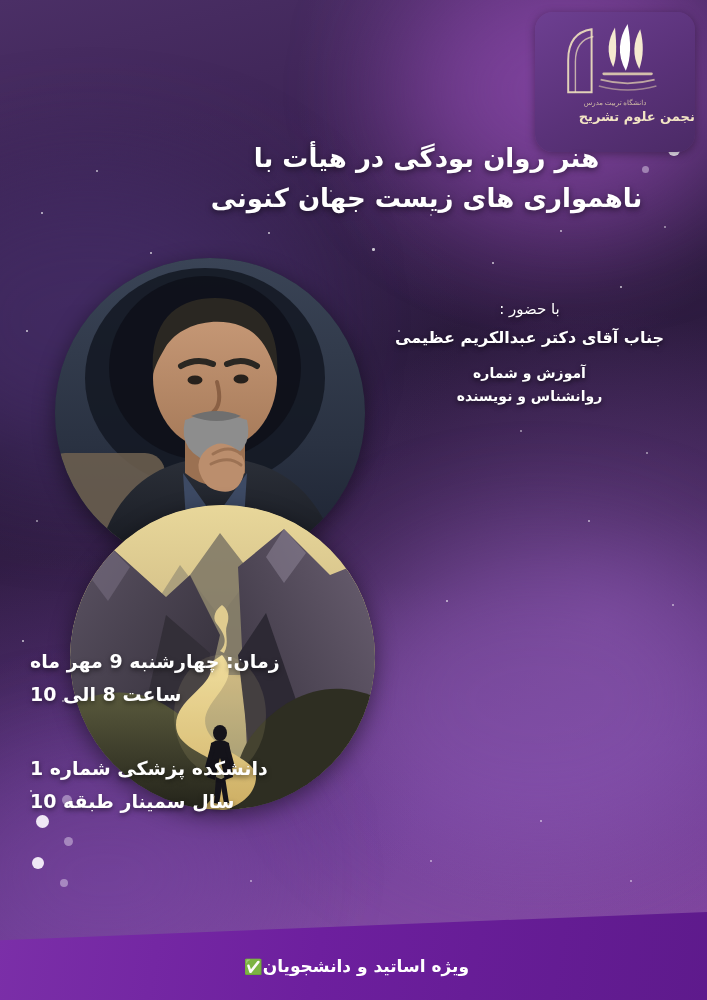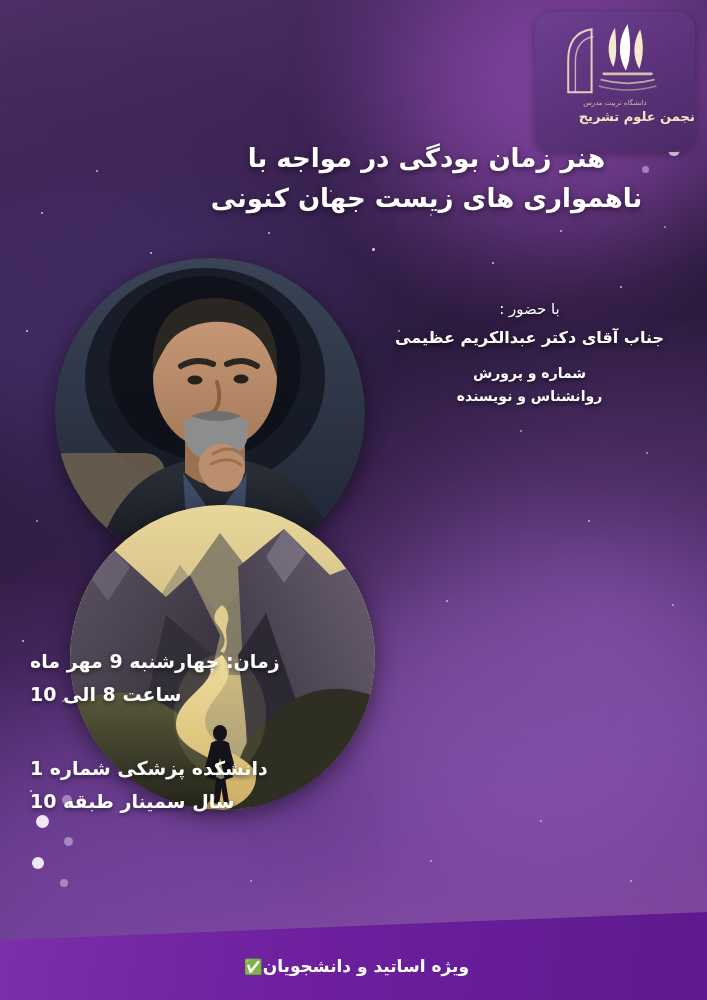--- a/index.html
+++ b/index.html
@@ -77,20 +77,21 @@
     letter-spacing: 0;
     white-space: nowrap;
     margin-left: 48px;
   }
   #logo-sub-en {
     font-size: 7px;
     color: #e5d4ae;
     opacity: 0.85;
     margin-top: 1px;
     white-space: nowrap;
+    font-family: Liberation Serif, serif;
   }
 
   
   .dot-col {
     position: absolute;
     pointer-events: none;
   }
   .dot {
     position: absolute;
     border-radius: 50%;
@@ -293,28 +294,28 @@
         <rect x="46" y="58" width="56" height="3" rx="1.5" fill="#e9d9b4" opacity="0.85"></rect>
         <path d="M44 66 Q74 74 104 66" fill="none" stroke="#e9d9b4" stroke-width="2" opacity="0.7"></path>
         <path d="M42 73 Q74 82 106 73" fill="none" stroke="#e9d9b4" stroke-width="1.6" opacity="0.5"></path>
       </svg>
     </div>
     <div id="logo-sub-en">دانشگاه تربیت مدرس</div>
     <div id="logo-sub">انجمن علوم تشریح</div>
   </div>
 
   <div id="headline">
-    <div>هنر زمان بودگی در مواجه با</div>
+    <div>هنر روان بودگی در هیأت با</div>
     <div>ناهمواری های زیست جهان کنونی</div>
   </div>
 
   <div id="speaker-block">
     <div id="speaker-prefix">با حضور :</div>
     <div id="speaker-name">جناب آقای دکتر عبدالکریم عظیمی</div>
-    <div class="speaker-affil">شماره و پرورش</div>
+    <div class="speaker-affil">آموزش و شماره</div>
     <div class="speaker-affil">روانشناس و نویسنده</div>
   </div>
 
   <div class="photo-circle" id="portrait">
     <svg viewBox="0 0 310 310" width="310" height="310" aria-hidden="true">
       <defs>
         <clipPath id="pclip">
             <circle cx="155" cy="155" r="155"></circle>
           </clipPath>
         <linearGradient id="wall" x1="0" y1="0" x2="0" y2="1">

